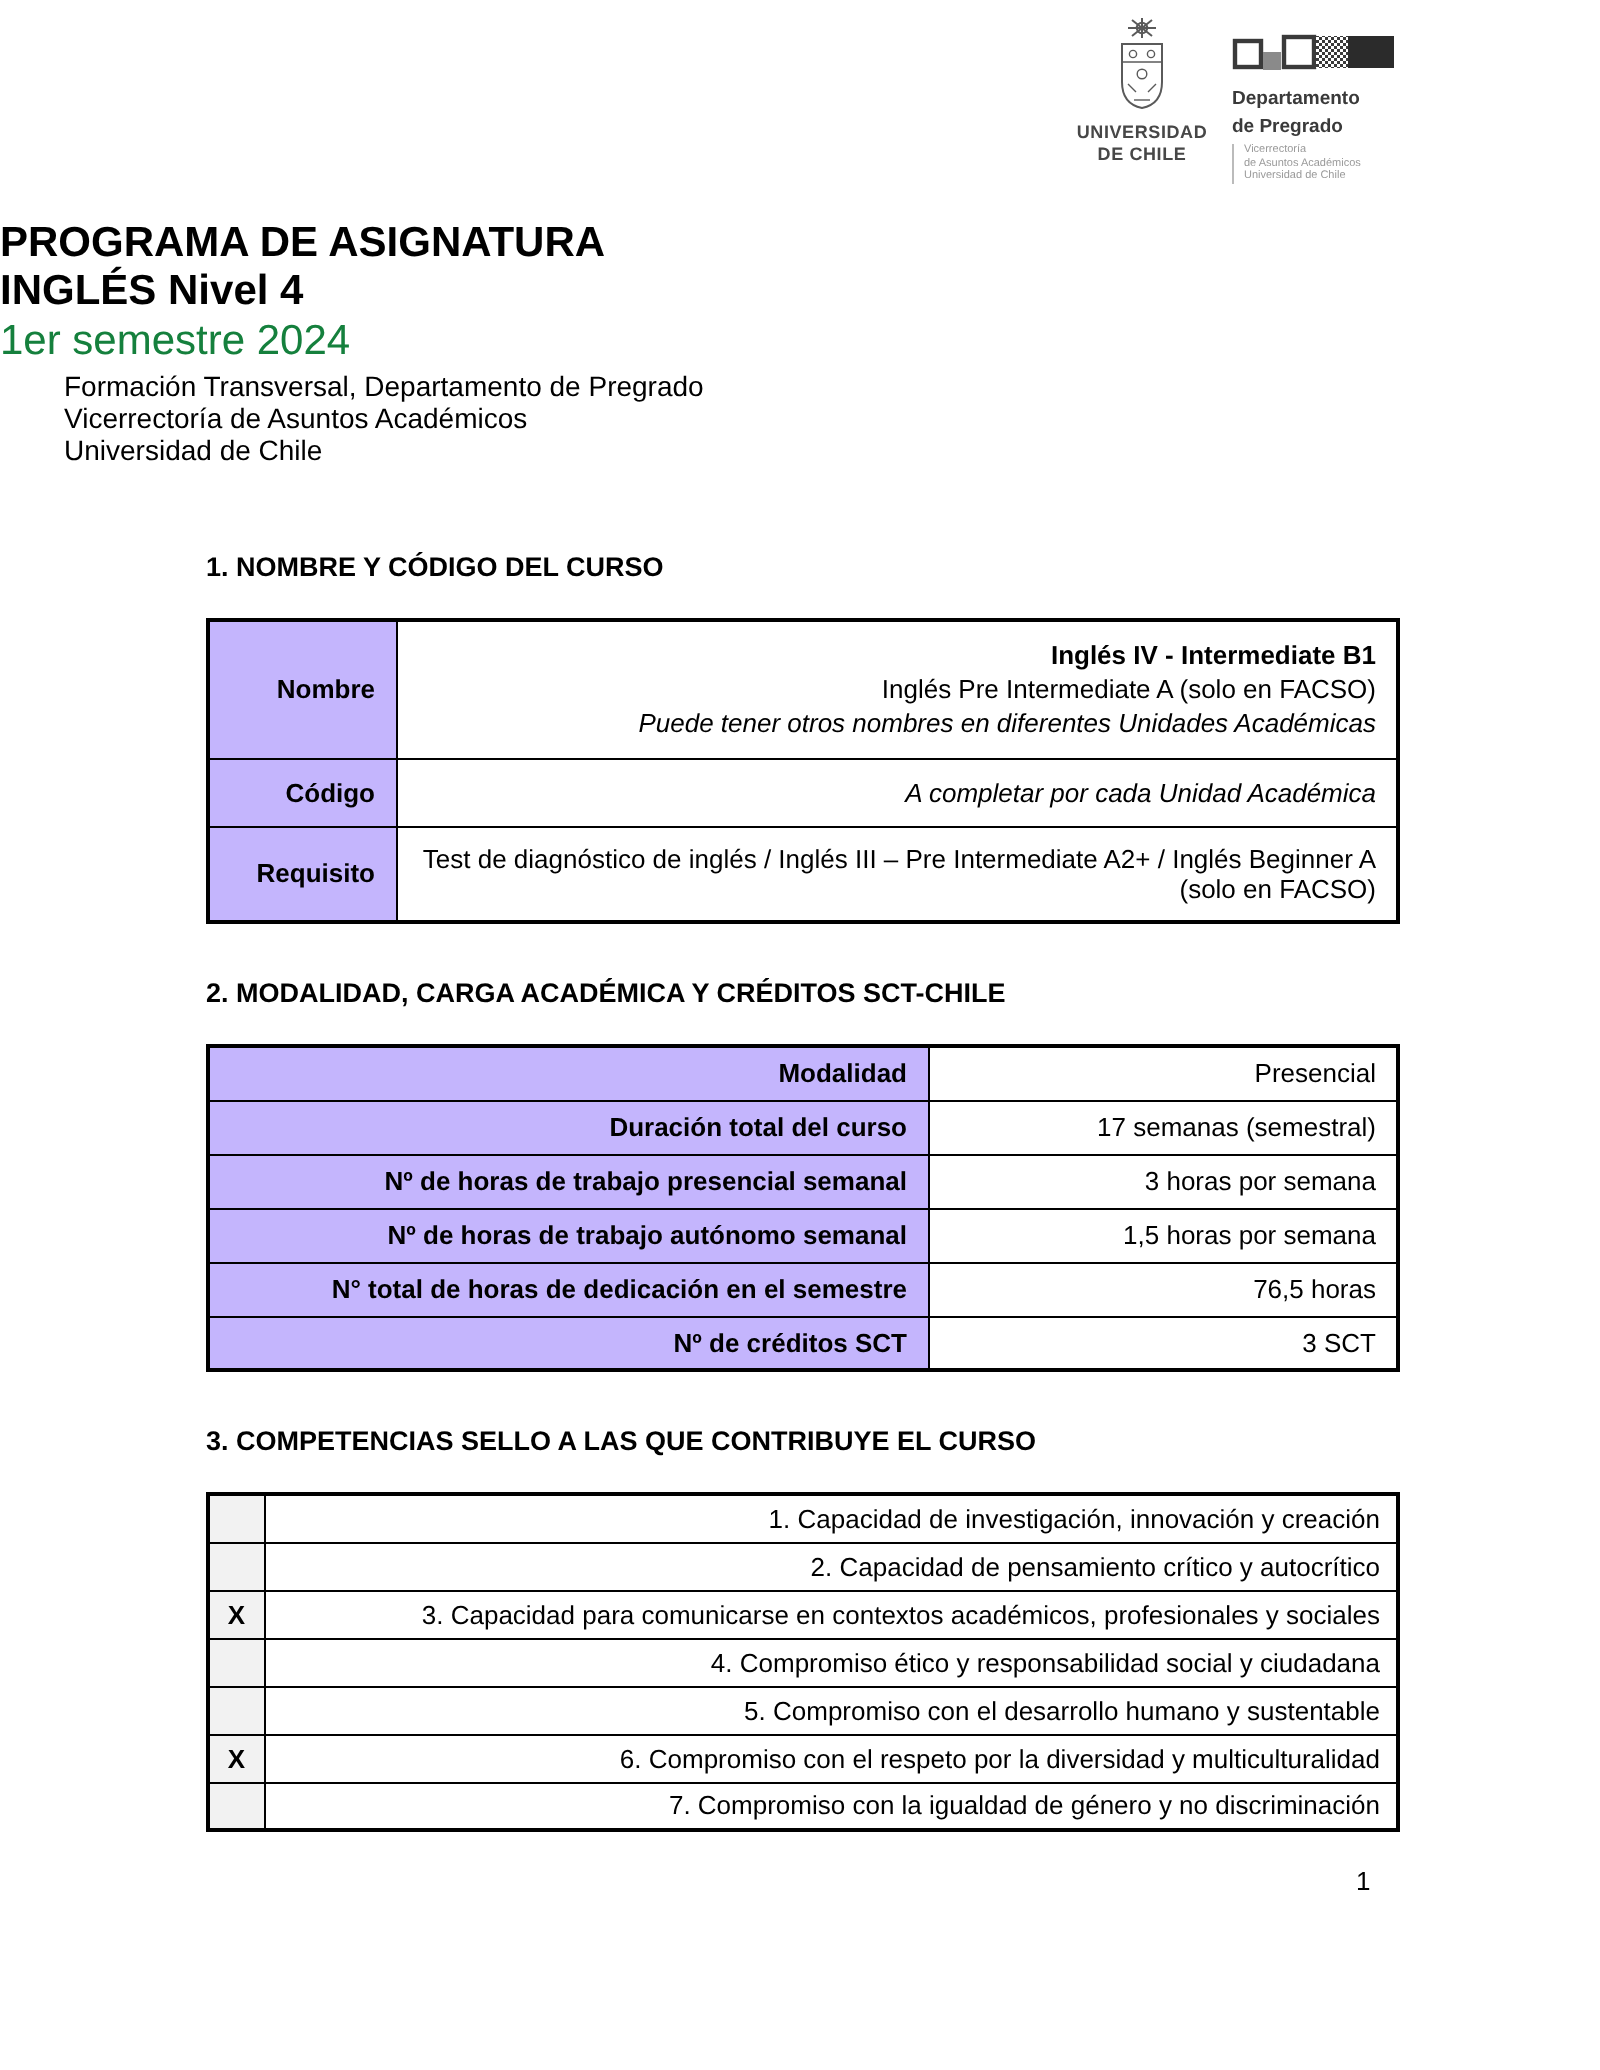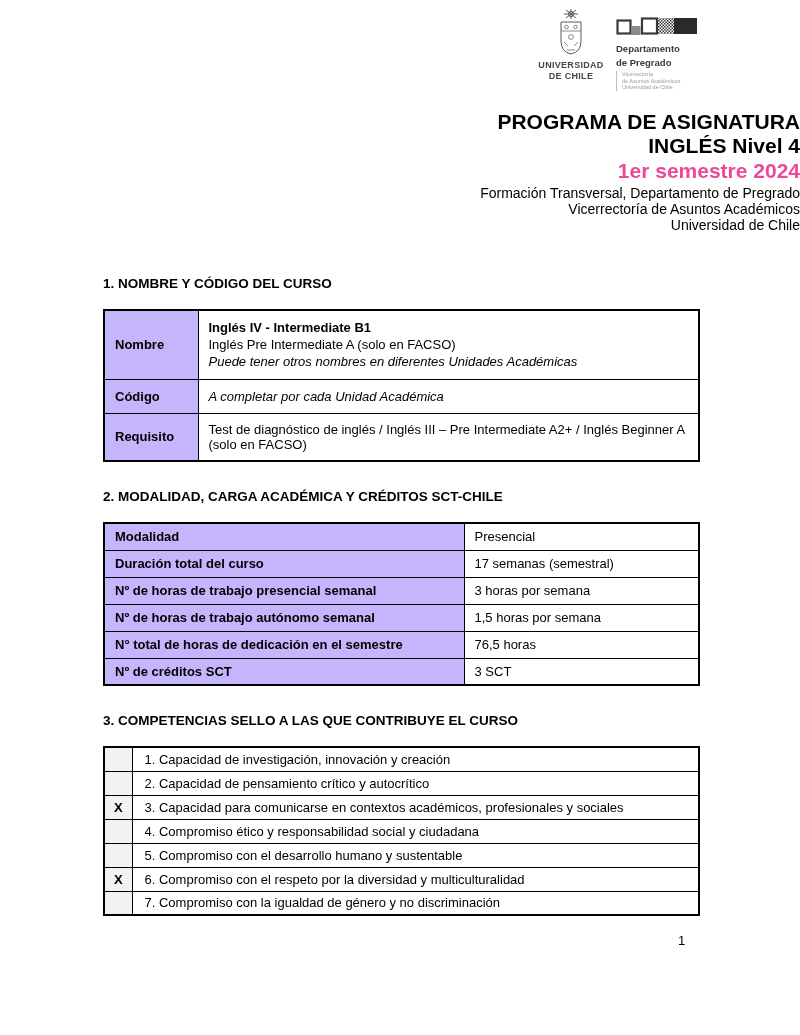--- a/index.html
+++ b/index.html
@@ -14,31 +14,31 @@
     overflow: hidden;
   }
   
   .logos { position: absolute; top: 8px; left: 538px; display: flex; gap: 12px; align-items: flex-start; }
   .uch { width: 66px; text-align: center; color: #4f4f4f; }
   .uch .uch-text { font-size: 9px; font-weight: bold; letter-spacing: 0.3px; line-height: 11px; color: #474747; }
   .dept { width: 84px; padding-top: 9px; }
   .dept-title { font-size: 9.5px; font-weight: bold; color: #3a3a3a; line-height: 10.5px; margin-top: 3px; }
   .dept-sub { margin-top: 3px; padding-left: 5px; border-left: 1px solid #bbb; font-size: 5.5px; color: #9a9a9a; line-height: 6.5px; }
   
-  .title-block { position: absolute; top: 110px; left: 0; width: 100%; text-align: right; }
+  .title-block { position: absolute; top: 110px; left: 0; width: 100%; text-align: left; }
   .t-main { font-size: 21px; font-weight: bold; line-height: 24px; }
-  .t-sem { font-size: 21px; font-weight: bold; line-height: 24px; color: #ec4899; margin-top: 1px; }
+  .t-sem { font-size: 21px; font-weight: normal; line-height: 24px; color: #15803d; margin-top: 1px; }
   .t-sub { font-size: 14px; line-height: 16px; padding-left: 32px; }
   .t-sub.first { margin-top: 2px; }
   
   .content { position: absolute; top: 259px; left: 103px; width: 597px; }
   .sec-heading { font-size: 13.5px; font-weight: bold; line-height: 17px; margin: 26px 0 17px 0; }
   .sec-heading.first { margin-top: 16px; }
   table { border-collapse: collapse; width: 100%; border: 2px solid #000; table-layout: fixed; }
-  td { border: 1px solid #000; font-size: 13px; vertical-align: middle; padding: 4px 10px; }
+  td { border: 1px solid #000; font-size: 13px; vertical-align: middle; padding: 4px 10px; text-align: right; }
   td.lbl { background: #c4b5fd; font-weight: bold; }
   .t1 td.lbl { width: 94px; }
   .t1 tr.r1 td { height: 69px; }
   .t1 tr.r2 td { height: 34px; }
   .t1 tr.r3 td { height: 48px; }
   .t1 .val div { line-height: 17px; }
   .b { font-weight: bold; }
   .i { font-style: italic; }
   .t2 td.lbl { width: 360px; }
   .t2 td { height: 27px; }

